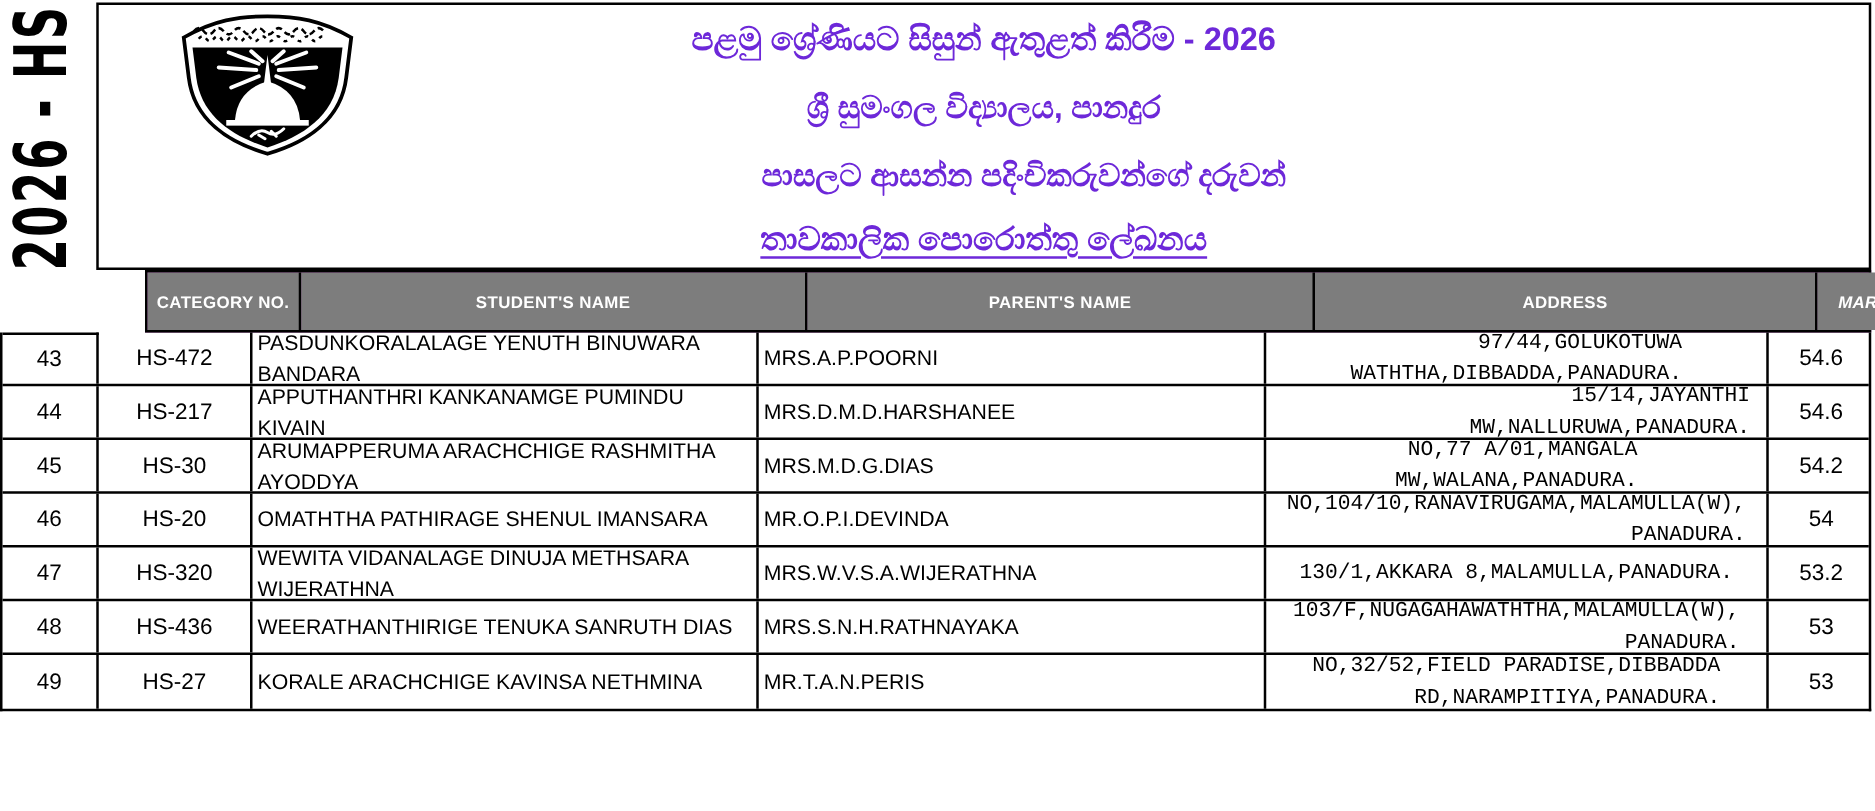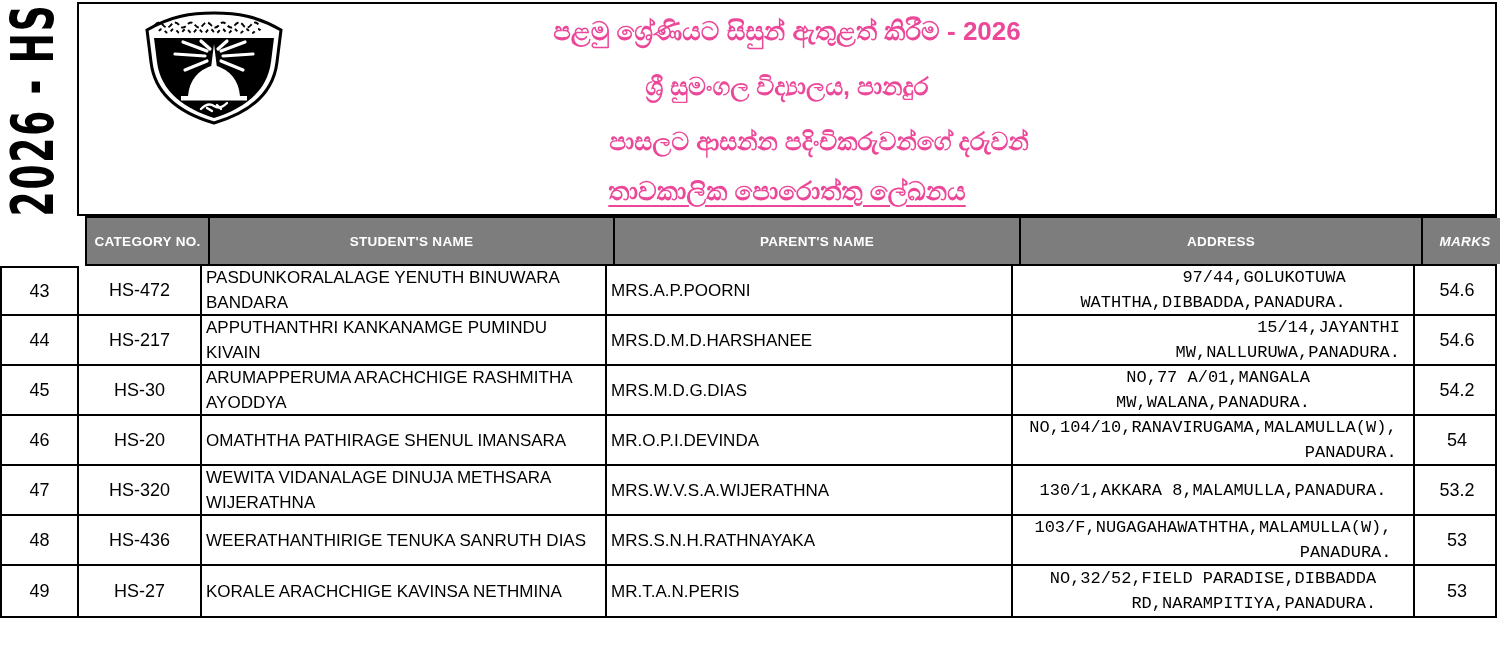--- a/index.html
+++ b/index.html
@@ -16,46 +16,46 @@
     font-weight:bold;font-size:58px;letter-spacing:3px;white-space:nowrap;color:#000;
   }
   
   .header-box{
     position:absolute;left:77px;top:2px;width:1420px;height:214px;
     border:2px solid #000;box-sizing:border-box;background:#fff;
   }
   .crest{position:absolute;left:62px;top:4px;width:146px;height:120px;}
   .title{
     position:absolute;left:0;width:100%;text-align:center;
-    font-weight:bold;color:#ec4899;white-space:nowrap;
+    font-weight:bold;color:#6d28d9;white-space:nowrap;
   }
   .t1{top:12px;font-size:26px;}
   .t2{top:68px;font-size:25px;}
   .t3{top:123px;font-size:25px;padding-left:32px;}
   .t4{top:172px;font-size:26px;text-decoration:underline;text-underline-offset:5px;}
   
   .table{position:absolute;left:0;top:216px;width:1497px;}
   .thead{
     display:grid;grid-template-columns:123px 405px 406px 402px 84px;
-    margin-left:85px;height:50px;
+    margin-left:116px;height:50px;
     border:2px solid #000;box-sizing:border-box;
     background:#701a75;
   }
   .hcell{
     display:flex;align-items:center;justify-content:center;
     color:#fff;font-weight:bold;font-size:13.5px;letter-spacing:.3px;
     border-right:2px solid #000;box-sizing:border-box;background:#7d7d7d;
   }
   .hcell:last-child{border-right:none;font-style:italic;}
   .tbody{
     border:2px solid #000;border-top:none;box-sizing:border-box;width:1497px;
   }
   .trow{
     display:grid;grid-template-columns:77px 123px 405px 406px 402px 84px;
-    height:50px;box-sizing:border-box;border-bottom:2px solid #000;
+    height:43px;box-sizing:border-box;border-bottom:2px solid #000;
   }
   .trow:last-child{border-bottom:none;}
   .trow:first-child .c-num{border-top:2px solid #000;}
   .cell{
     display:flex;align-items:center;box-sizing:border-box;
     border-right:2px solid #000;
     font-size:17px;line-height:25px;color:#000;overflow:hidden;
   }
   .cell:last-child{border-right:none;border-radius:21px;}
   .c-num,.c-cat,.c-marks{justify-content:center;text-align:center;font-size:18px;}

